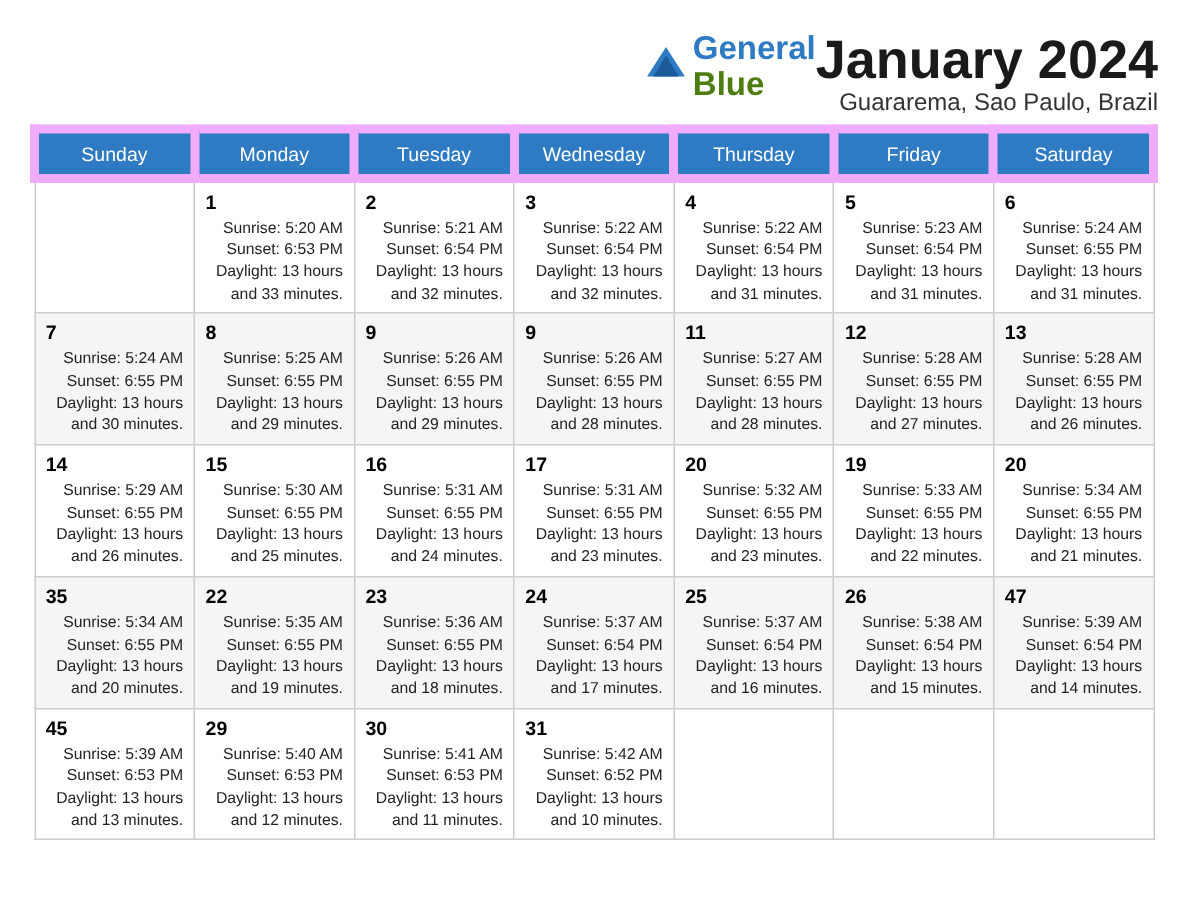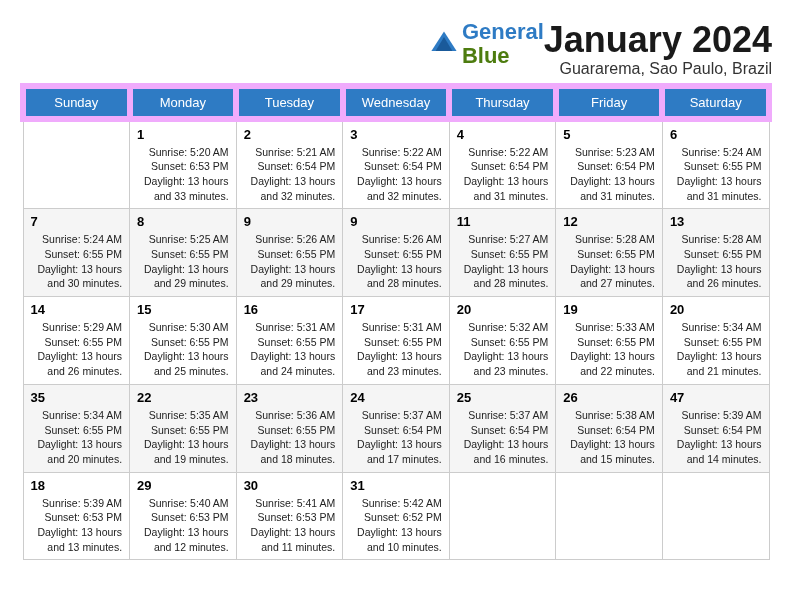--- a/index.html
+++ b/index.html
@@ -238,21 +238,21 @@
           <span class="day-number">26</span>
           <div class="day-info">Sunrise: 5:38 AM<br>Sunset: 6:54 PM<br>Daylight: 13 hours<br>and 15 minutes.</div>
         </td>
         <td>
           <span class="day-number">47</span>
           <div class="day-info">Sunrise: 5:39 AM<br>Sunset: 6:54 PM<br>Daylight: 13 hours<br>and 14 minutes.</div>
         </td>
       </tr>
       <tr>
         <td>
-          <span class="day-number">18</span>
+          <span class="day-number">45</span>
           <div class="day-info">Sunrise: 5:39 AM<br>Sunset: 6:53 PM<br>Daylight: 13 hours<br>and 13 minutes.</div>
         </td>
         <td>
           <span class="day-number">29</span>
           <div class="day-info">Sunrise: 5:40 AM<br>Sunset: 6:53 PM<br>Daylight: 13 hours<br>and 12 minutes.</div>
         </td>
         <td>
           <span class="day-number">30</span>
           <div class="day-info">Sunrise: 5:41 AM<br>Sunset: 6:53 PM<br>Daylight: 13 hours<br>and 11 minutes.</div>
         </td>

